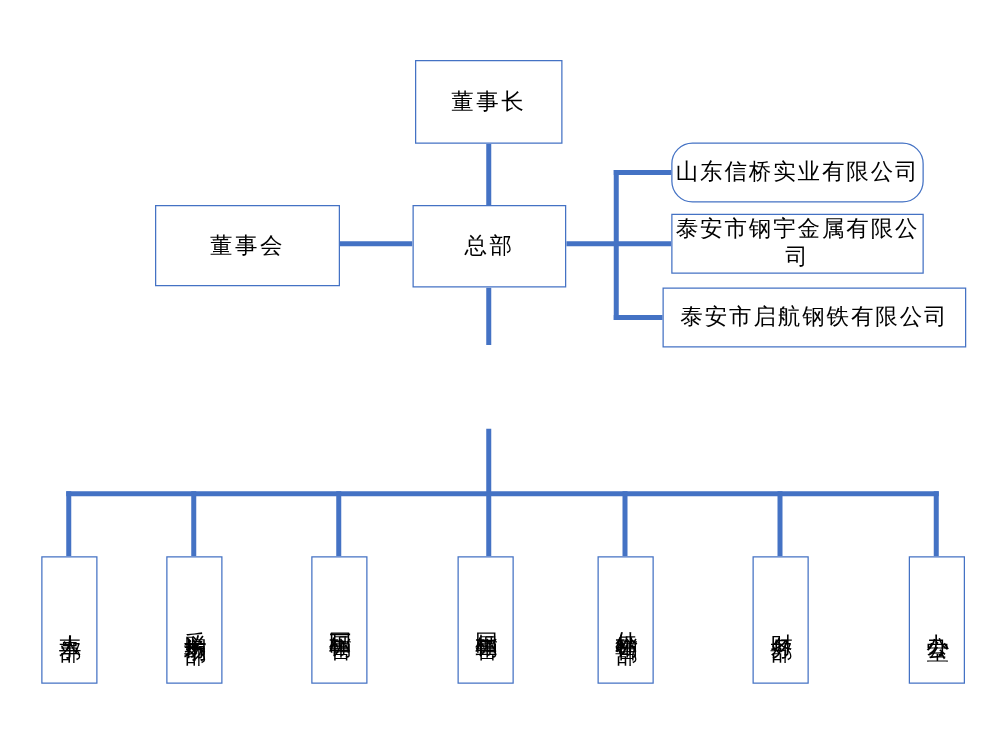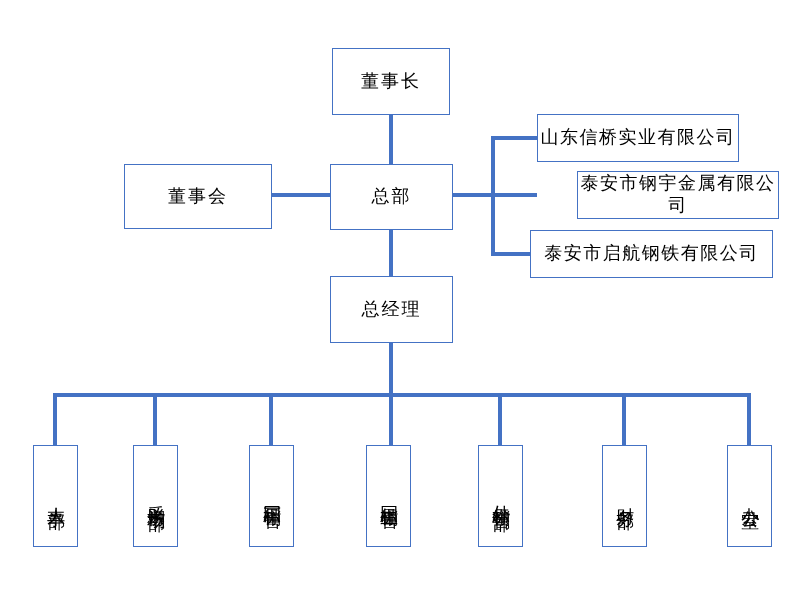--- a/index.html
+++ b/index.html
@@ -68,29 +68,26 @@
   </div>
 
   <div class="box" style="left:124px; top:164px; width:148px; height:65px;">
     <span>董事会</span>
   </div>
 
   <div class="box" style="left:330px; top:164px; width:123px; height:66px;font-family:Liberation Serif, serif;">
     <span>总部</span>
   </div>
 
-  <div class="box" style="left:330px; top:276px; width:123px; height:67px;">
-    <span>总经理</span>
-  </div>
 
-  <div class="box company" style="left:537px; top:114px; width:202px; height:48px;">
+  <div class="box company" style="left:537px; top:114px; width:202px; height:48px;border-radius:17px;">
     <span>山东信桥实业有限公司</span>
   </div>
 
-  <div class="box company" style="left:537px; top:171px; width:202px; height:48px;margin-left:40px;">
+  <div class="box company" style="left:537px; top:171px; width:202px; height:48px;">
     <span>泰安市钢宇金属有限公司</span>
   </div>
 
   <div class="box company" style="left:530px; top:230px; width:243px; height:48px;">
     <span>泰安市启航钢铁有限公司</span>
   </div>
 
   <div class="box dept" style="left:33px; top:445px; width:45px; height:102px;">
     <span>人事部</span>
   </div>

